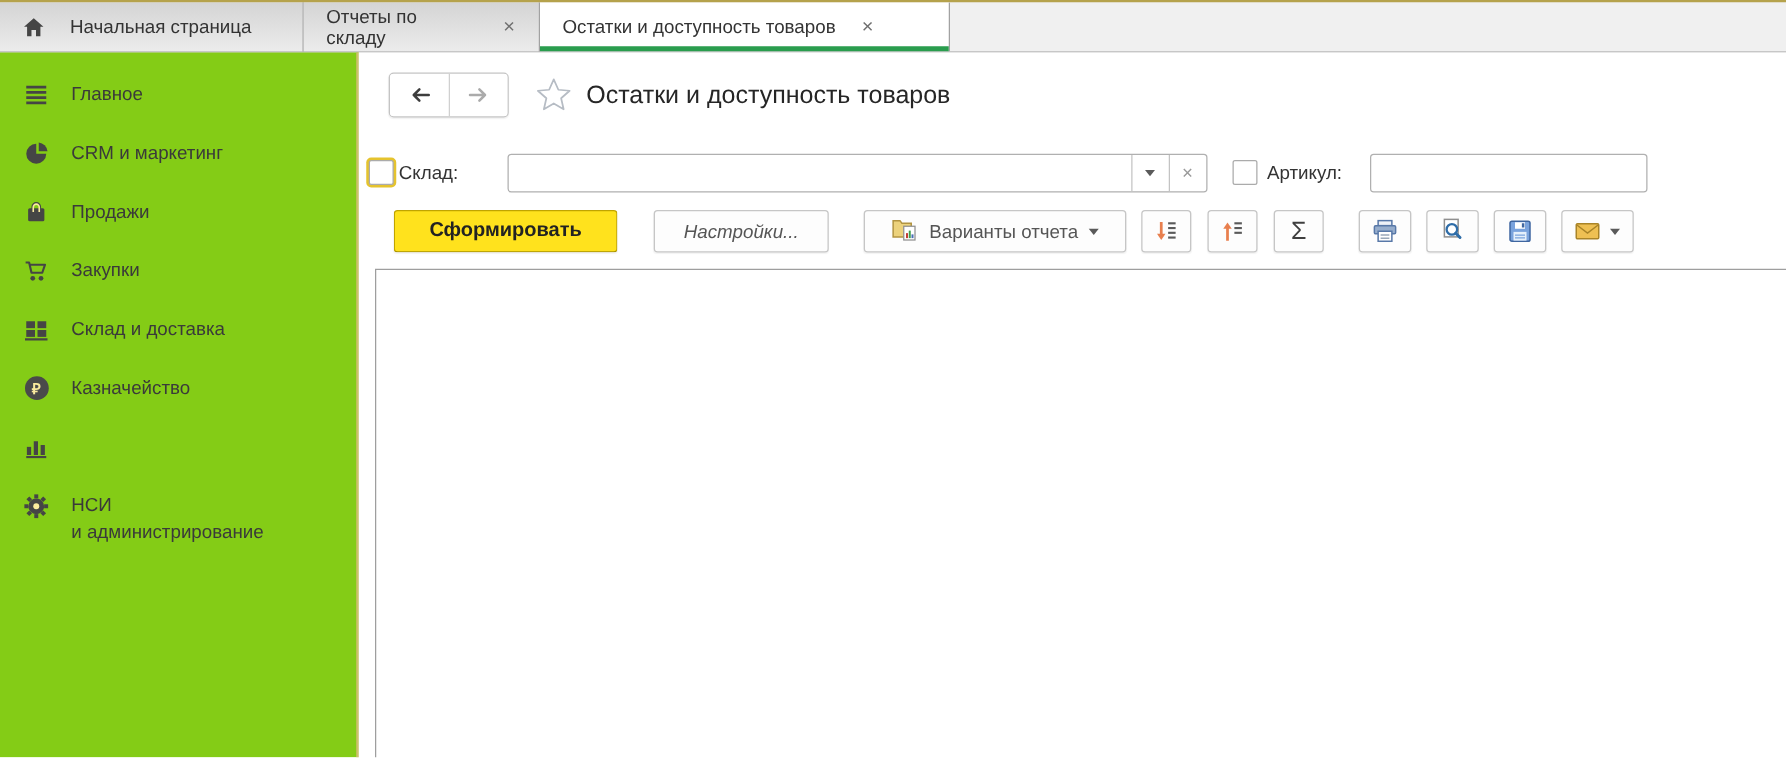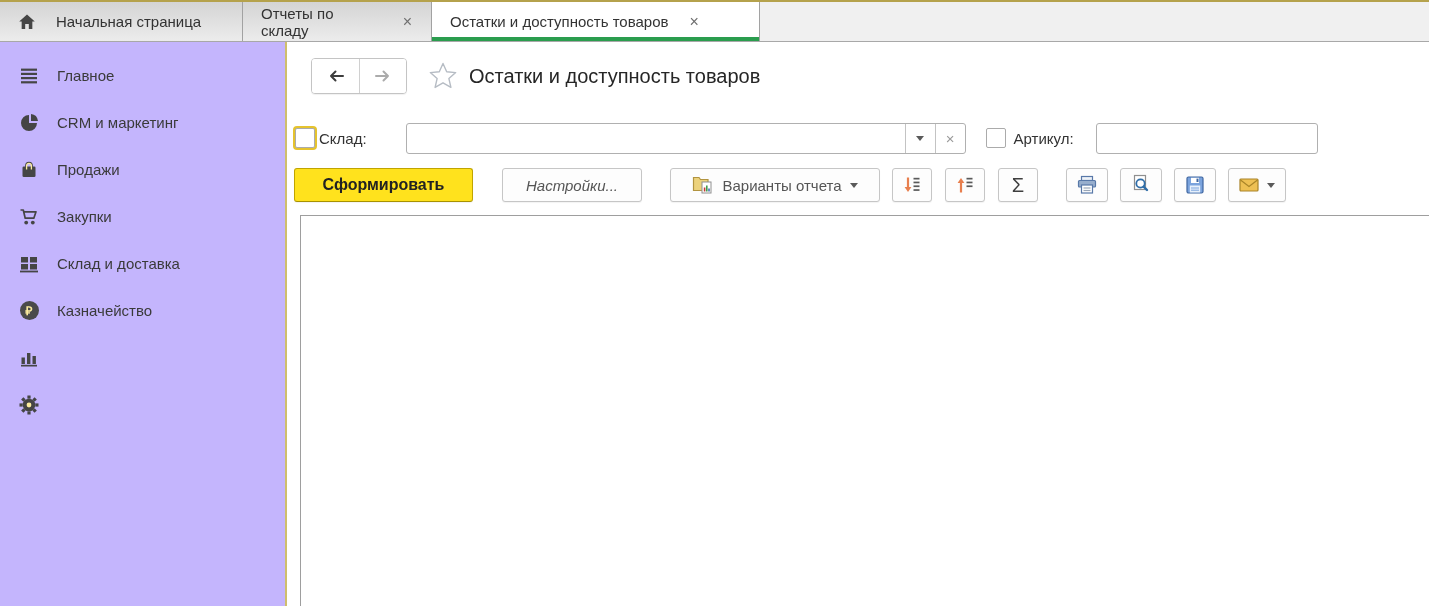--- a/index.html
+++ b/index.html
@@ -15,21 +15,21 @@
          background:linear-gradient(180deg,#d4d4d4 0%,#ececec 100%);
          border-right:1px solid #a2a2a2; }
   .tab.active { background:#fff; }
   .tab-underline { position:absolute; left:0; right:0; bottom:0; height:4px; background:#2a9d4e; }
   .tab-close { font-size:16px; color:#6f6f6f; line-height:1; padding:0 1px; cursor:pointer; }
   .tab-filler { flex:1; background:#f0f0f0; }
   .home-svg { display:block; }
 
   
   .sidebar { position:absolute; left:0; top:42px; width:287px; height:564px;
-             background:#c4b5fd; border-right:2px solid #cfbe6d; padding-top:10px; }
+             background:#84cc16; border-right:2px solid #cfbe6d; padding-top:10px; }
   .side-item { display:flex; align-items:flex-start; padding:13px 8px 13px 18px; cursor:pointer; }
   .side-icon { width:22px; display:flex; justify-content:center; margin-top:1px; flex:none; }
   .side-label { margin-left:17px; font-size:15px; line-height:21px; color:#3a3a3a; white-space:pre-line; }
   .icon-circle { width:19px; height:19px; border-radius:50%; background:#4a4a4a; color:#fbeb9e;
                  font-size:12px; font-weight:bold; display:flex; align-items:center; justify-content:center; }
 
   
   .main { position:absolute; left:287px; top:42px; right:0; bottom:0; background:#fff; }
 
   .nav-row { position:absolute; left:0; top:16px; height:36px; display:flex; align-items:center; }
@@ -56,21 +56,21 @@
   .cb-artikul { margin-left:20px; }
   .lbl-artikul { margin-left:8px; }
   .text-input { margin-left:22px; width:222px; height:31px; border:1px solid #b0b0b0; border-radius:3px;
                 font-size:15px; padding:0 8px; outline:none; font-family:inherit; }
 
   .toolbar-row { position:absolute; left:0; top:126px; height:34px; display:flex; align-items:center; }
   .btn { height:34px; background:#fdfdfd; border:1px solid #c6c6c6; border-radius:3px;
          font-size:15px; color:#555; font-family:inherit; cursor:pointer;
          display:flex; align-items:center; justify-content:center; gap:8px;
          box-shadow:0 1px 1px rgba(0,0,0,0.05); }
-  .btn-generate { margin-left:7px; width:179px; background:#ffe21d; border:1px solid #c0a400;
+  .btn-generate { margin-left:28px; width:179px; background:#ffe21d; border:1px solid #c0a400;
                   border-bottom-color:#a89200; font-weight:bold; color:#222; font-size:16px; }
   .btn-settings { margin-left:29px; width:140px;font-style:italic; }
   .btn-variants { margin-left:28px; width:210px; }
   .btn-find { margin-left:30px; width:105px; }
   .btn-icon { width:40px; }
   .btn-sort-desc { margin-left:12px; }
   .btn-sort-asc { margin-left:13px; }
   .btn-sigma { margin-left:13px; font-size:20px; color:#3f3f3f; }
   .btn-print { margin-left:28px; width:42px; }
   .btn-preview { margin-left:12px; width:42px; }
@@ -199,20 +199,22 @@
             <rect x="8.4" y="0.5" width="3.2" height="3.2" transform="rotate(135 10 10)"></rect>
             <rect x="8.4" y="0.5" width="3.2" height="3.2" transform="rotate(180 10 10)"></rect>
             <rect x="8.4" y="0.5" width="3.2" height="3.2" transform="rotate(225 10 10)"></rect>
             <rect x="8.4" y="0.5" width="3.2" height="3.2" transform="rotate(270 10 10)"></rect>
             <rect x="8.4" y="0.5" width="3.2" height="3.2" transform="rotate(315 10 10)"></rect>
             <circle cx="10" cy="10" r="6.3"></circle>
           </g>
           <circle cx="10" cy="10" r="2.4" fill="#fbeb9e"></circle>
         </svg>
       </span>
+      <span class="side-label">НСИ
+и администрирование</span>
     </div>
   </div>
 
   <div class="main">
 
     <div class="nav-row">
       <div class="nav-group">
         <button class="nav-btn">
           <svg width="18" height="14" viewBox="0 0 18 14">
             <path d="M16 7 H4 M8.5 2.5 L4 7 L8.5 11.5" fill="none" stroke="#3d3d3d" stroke-width="2" stroke-linecap="round" stroke-linejoin="round"></path>

